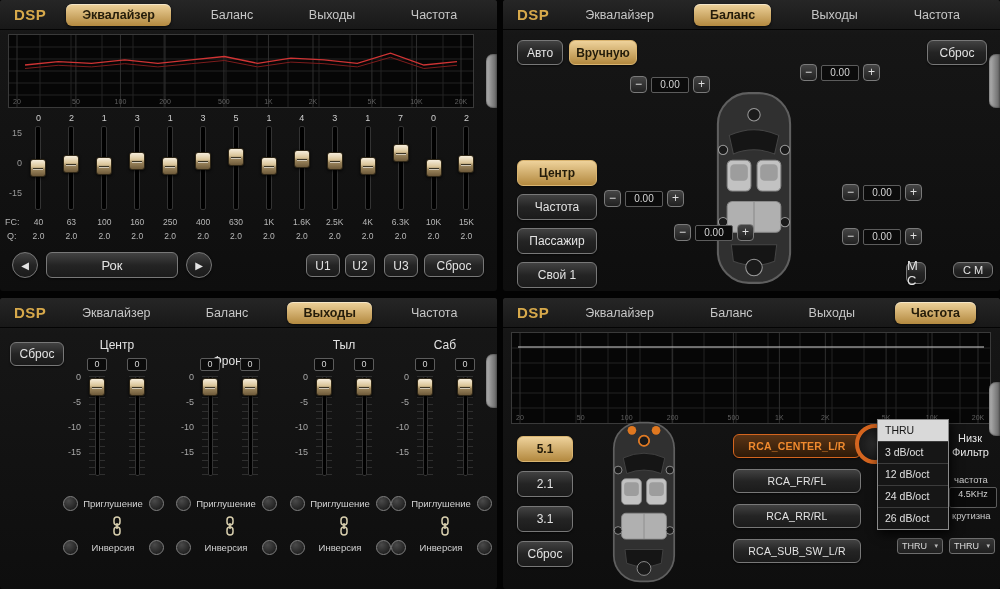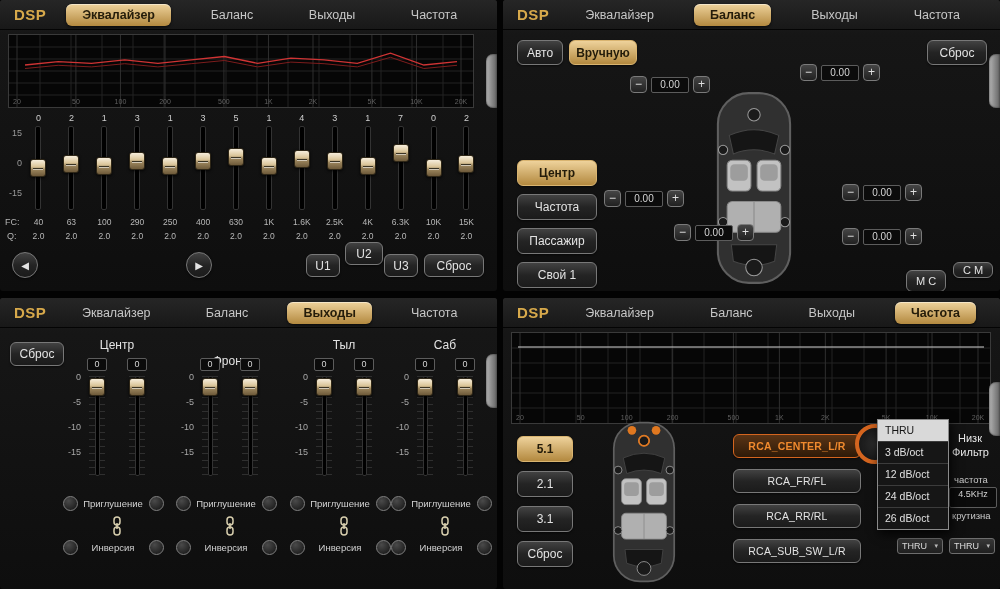--- a/index.html
+++ b/index.html
@@ -135,21 +135,21 @@
         </div>
         <div class="eq-fc">100</div>
         <div class="eq-q">2.0</div>
       </div>
       <div class="eq-col">
         <div class="eq-gain">3</div>
         <div class="eq-slider">
           <div class="track" style="left: calc(50% - 3px); top: 0px; width: 6px; height: 84px;"></div>
           <div class="handle" style="left: calc(50% - 8px); top: 26.4px;"></div>
         </div>
-        <div class="eq-fc">290</div>
+        <div class="eq-fc">160</div>
         <div class="eq-q">2.0</div>
       </div>
       <div class="eq-col">
         <div class="eq-gain">1</div>
         <div class="eq-slider">
           <div class="track" style="left: calc(50% - 3px); top: 0px; width: 6px; height: 84px;"></div>
           <div class="handle" style="left: calc(50% - 8px); top: 30.8px;"></div>
         </div>
         <div class="eq-fc">250</div>
         <div class="eq-q">2.0</div>
@@ -234,24 +234,25 @@
         </div>
         <div class="eq-fc">15K</div>
         <div class="eq-q">2.0</div>
       </div>
     </div>
 
   <div class="lab" style="left:5px;top:217px;font-size:9px;">FC:</div>
   <div class="lab" style="left:7px;top:231px;font-size:9px;">Q:</div>
 
   <div class="btn round" style="left:12px;top:252px;width:26px;height:26px;font-size:10px;">◀</div>
+  <div class="btn" style="left:46px;top:252px;width:132px;height:26px;font-size:13px;">Рок</div>
   <div class="btn round" style="left:186px;top:252px;width:26px;height:26px;font-size:10px;">▶</div>
   <div id="eq-memory">
       <div class="btn" style="left: 306px; top: 254px; width: 34px; height: 23px;">U1</div>
-      <div class="btn" style="left: 345px; top: 242px; width: 38px; height: 23px;">U2</div>
+      <div class="btn" style="left: 345px; top: 254px; width: 30px; height: 23px;">U2</div>
       <div class="btn" style="left: 384px; top: 254px; width: 34px; height: 23px;">U3</div>
     </div>
   <div class="btn" style="left:424px;top:254px;width:60px;height:23px;">Сброс</div>
 </div>
 
 <div class="panel" id="panel-balance">
   <div class="hdr">
       <span class="logo">DSP</span>
       <div class="tabs">
         <div class="tab">Эквалайзер</div>
@@ -315,21 +316,21 @@
         <div class="sval">0.00</div>
         <div class="stepbtn">+</div>
       </div>
       <div class="stepper" style="left: 339px; top: 228px;">
         <div class="stepbtn">−</div>
         <div class="sval">0.00</div>
         <div class="stepbtn">+</div>
       </div>
     </div>
 
-  <div class="btn" style="left:403px;top:270px;width:40px;height:22px;font-size:11px;">M C</div>
+  <div class="btn" style="left:403px;top:262px;width:20px;height:22px;font-size:13px;">M C</div>
   <div class="btn" style="left:450px;top:262px;width:40px;height:16px;font-size:11px;">C M</div>
 </div>
 
 <div class="panel" id="panel-outputs">
   <div class="hdr">
       <span class="logo">DSP</span>
       <div class="tabs">
         <div class="tab">Эквалайзер</div>
         <div class="tab">Баланс</div>
         <div class="tab active">Выходы</div>

